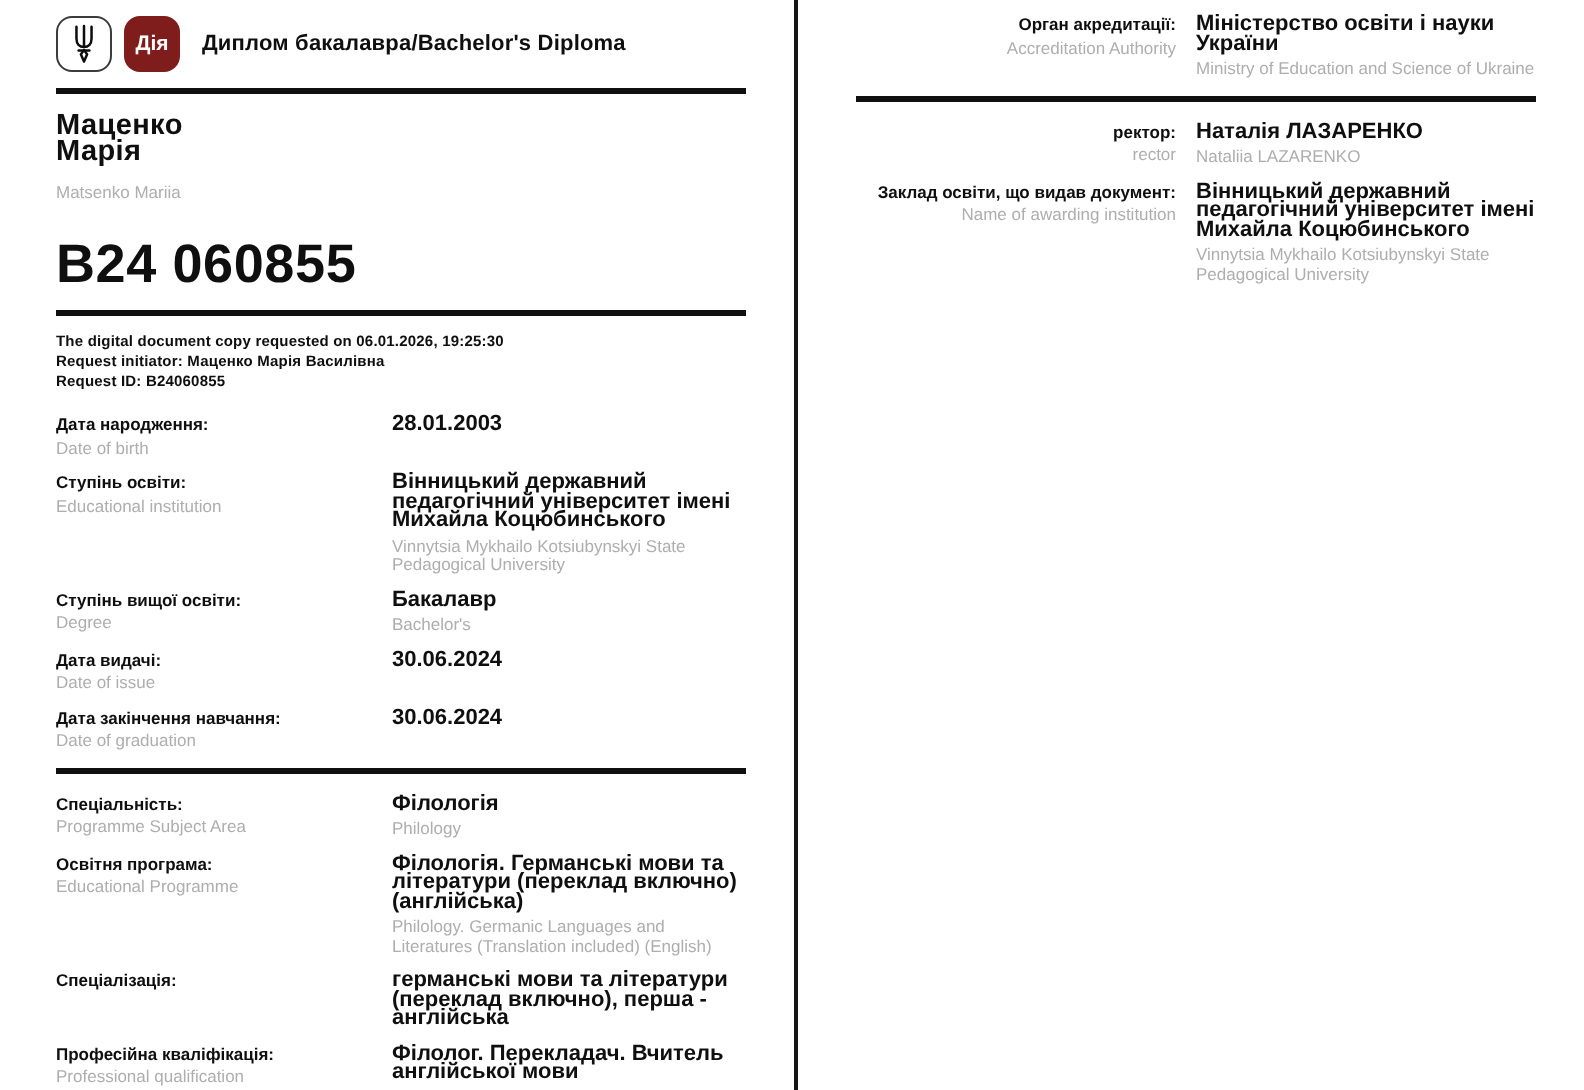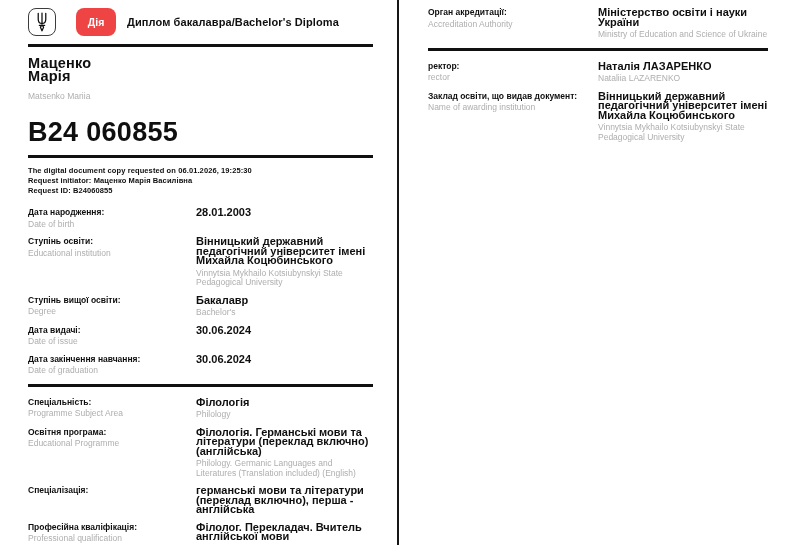--- a/index.html
+++ b/index.html
@@ -12,21 +12,21 @@
   .col-left  { left:28px;  width:345px; }
   .col-right { left:428px; width:340px; }
 
   
   .brand-row { display:flex; align-items:center; height:28px; }
   .logo-trident {
     width:28px; height:28px; box-sizing:border-box; border:1.3px solid #3c3c3c;
     border-radius:8px; display:flex; align-items:center; justify-content:center; background:#fff;
   }
   .logo-diia {
-    width:40px; height:28px; margin-left:20px; border-radius:8px; background:#ef4444;
+    width:28px; height:28px; margin-left:6px; border-radius:8px; background:#7f1d1d;
     color:#fff; display:flex; align-items:center; justify-content:center;
     font-size:10.5px; font-weight:bold;
   }
   .doc-title { margin-left:11px; font-size:11px; font-weight:bold; letter-spacing:.1px; }
 
   .rule { height:3px; background:#101010; }
   .rule-header { margin-top:8px; }
   .rule-number { margin-top:9px; }
   .rule-mid    { margin-top:0; }
 
@@ -40,21 +40,21 @@
     margin-top:8px; font-size:7.5px; font-weight:bold; line-height:10px;
     white-space:pre-line; letter-spacing:.1px;
   }
 
   
   .fields { }
   .fields-left-top { margin-top:12px; }
   .fields-after-rule { margin-top:11px; }
   .field-row { display:flex; margin-bottom:8px; }
   .f-label-col { width:168px; flex:none; padding-right:10px; box-sizing:border-box; }
-  .col-right .f-label-col { width:170px; }
+  .col-right .f-label-col { width:170px;text-align:right; }
   .f-value-col { flex:1; min-width:0; }
   .f-label    { font-size:8.5px; font-weight:bold; line-height:9.5px; }
   .f-label-en { font-size:8.5px; color:#aeaeae; line-height:9.5px; margin-top:2px; }
   .f-value    { font-size:11px; font-weight:bold; line-height:9.5px; }
   .f-value-en { font-size:8.5px; color:#aeaeae; line-height:9.5px; margin-top:3px; }
 </style>
 </head>
 <body>
 
 <div class="page">

